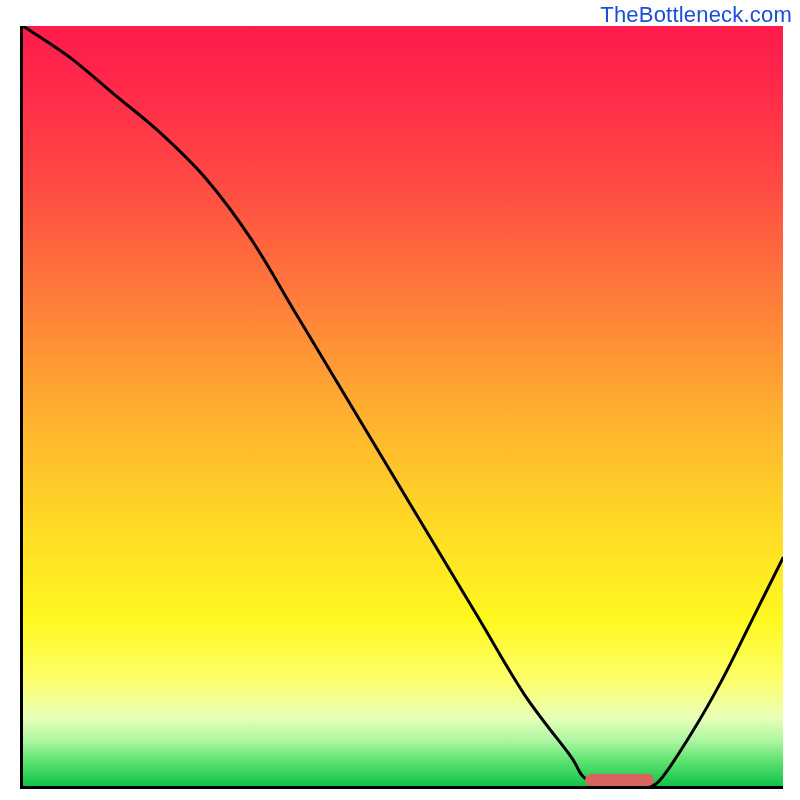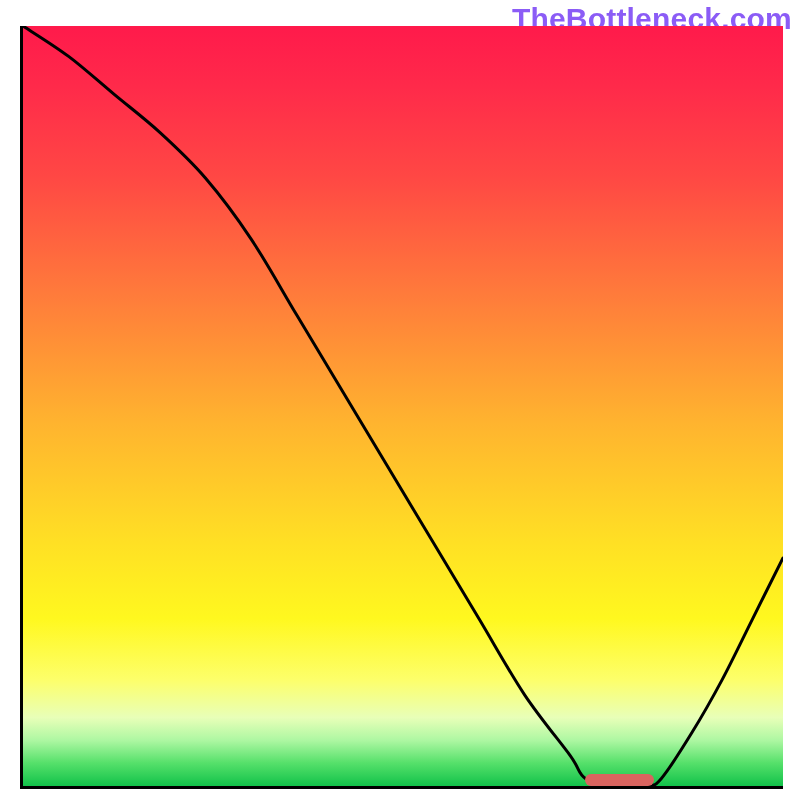--- a/index.html
+++ b/index.html
@@ -12,23 +12,23 @@
   }
   .canvas {
     position: relative;
     width: 800px;
     height: 800px;
   }
   .watermark {
     position: absolute;
     top: 2px;
     right: 8px;
-    font-size: 30px;
-    font-weight: 700;
-    color: #8b5cf6;
+    font-size: 22px;
+    font-weight: 400;
+    color: #1d4ed8;
     letter-spacing: 0.2px;
   }
   .plot-area {
     position: absolute;
     left: 20px;
     top: 26px;
     width: 760px;
     height: 760px;
     border-left: 3px solid #000;
     border-bottom: 3px solid #000;

